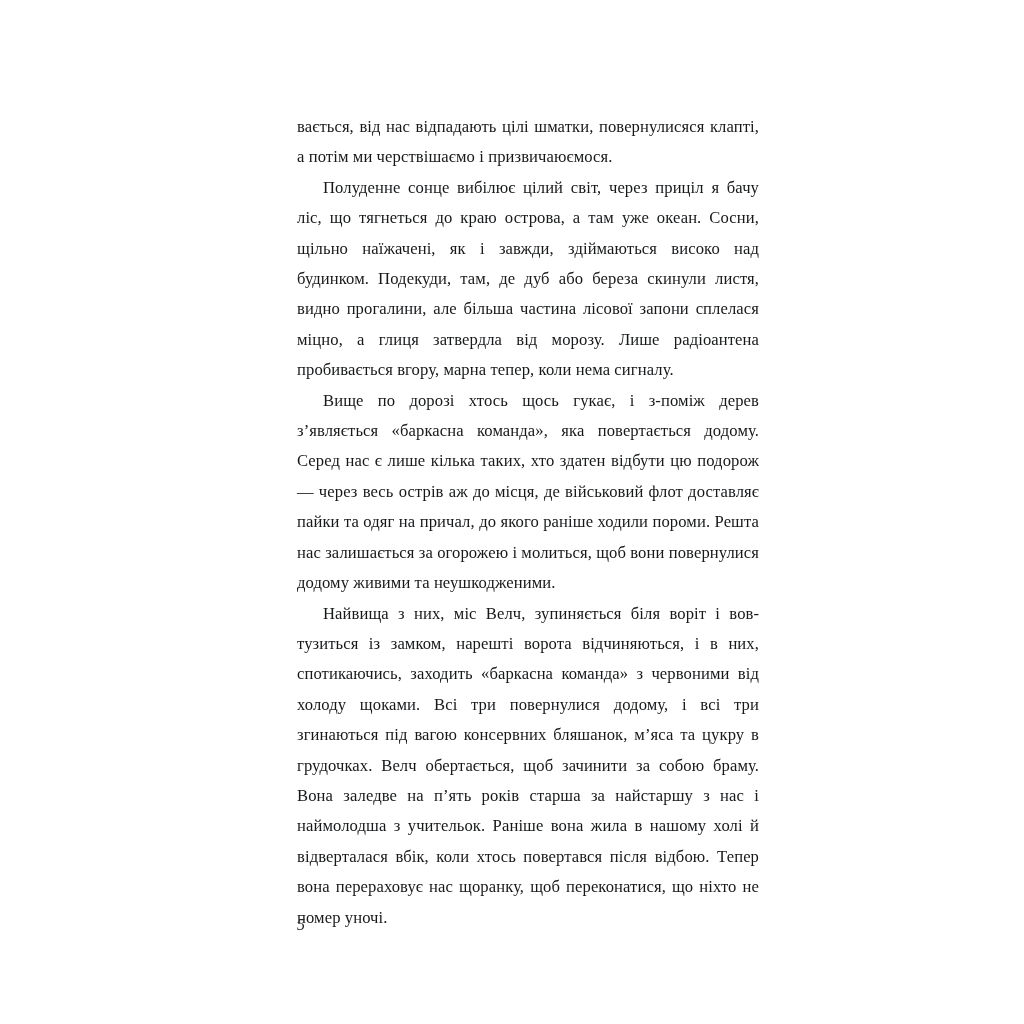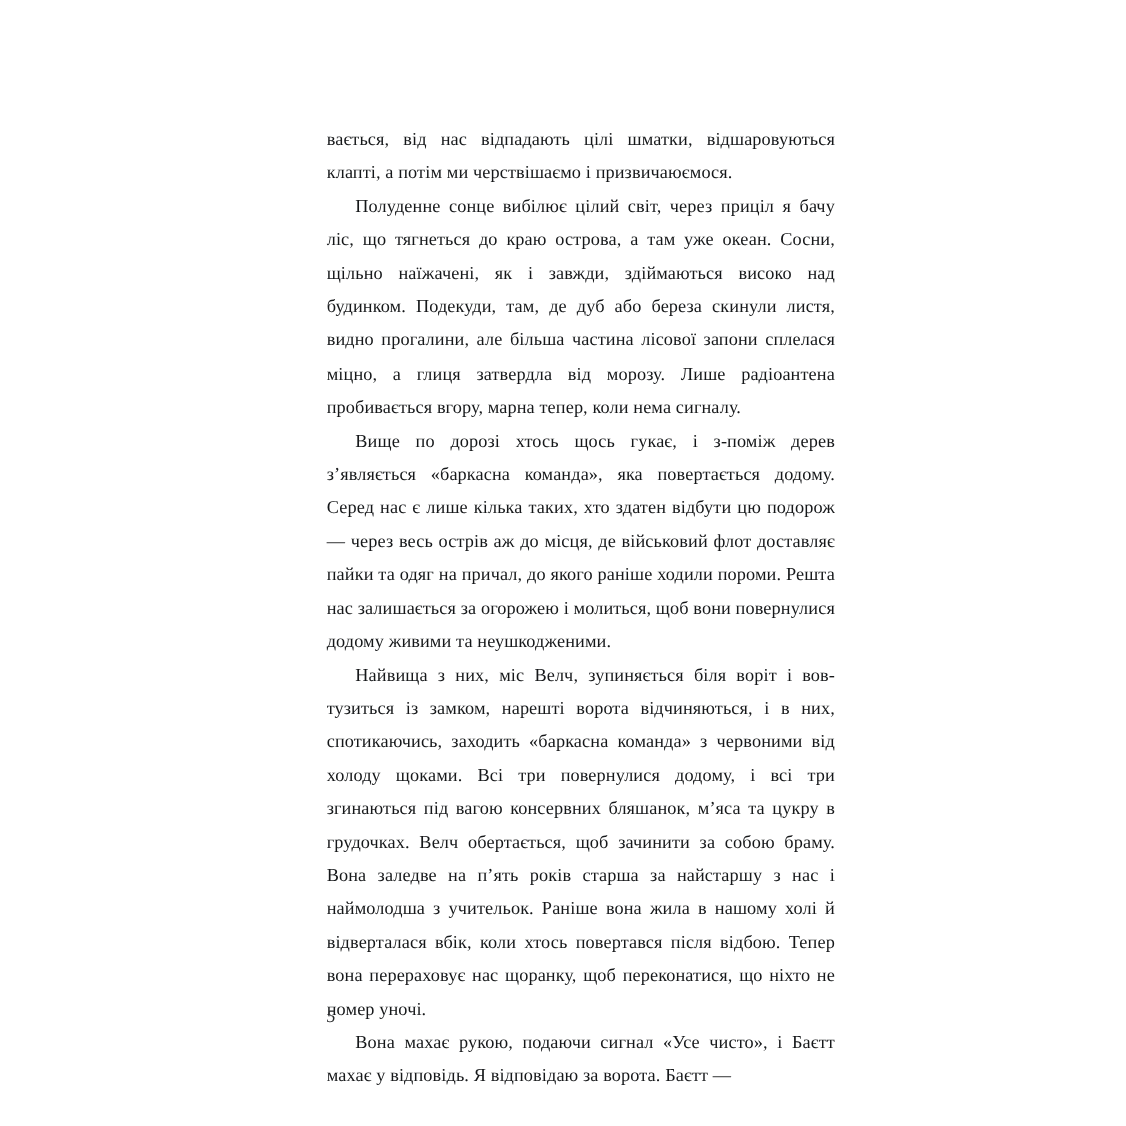--- a/index.html
+++ b/index.html
@@ -48,22 +48,21 @@
     font-family: "Liberation Serif", "DejaVu Serif", serif;
     font-style: italic;
   }
 </style>
 </head>
 <body>
 
 <div class="page">
 
   <div class="text-column">
-    <p class="para cont">вається, від нас відпадають цілі шматки, відшаровують­ся клапті, а потім ми черствішаємо і призвичаюємося.</p>
+    <p class="para cont">вається, від нас відпадають цілі шматки, повернулися­ся клапті, а потім ми черствішаємо і призвичаюємося.</p>
     <p class="para indent">Полуденне сонце вибілює цілий світ, через приціл я бачу ліс, що тягнеться до краю острова, а там уже океан. Сосни, щільно наїжачені, як і завжди, здійма­ються високо над будинком. Подекуди, там, де дуб або береза скинули листя, видно прогалини, але більша частина лісової запони сплелася міцно, а глиця затверд­ла від морозу. Лише радіоантена пробивається вгору, марна тепер, коли нема сигналу.</p>
     <p class="para indent">Вище по дорозі хтось щось гукає, і з-поміж дерев з’являється «баркасна команда», яка повертається до­дому. Серед нас є лише кілька таких, хто здатен відбу­ти цю подорож — через весь острів аж до місця, де вій­ськовий флот доставляє пайки та одяг на причал, до якого раніше ходили пороми. Решта нас залишається за огорожею і молиться, щоб вони повернулися додому живими та неушкодженими.</p>
     <p class="para indent">Найвища з них, міс Велч, зупиняється біля воріт і вов­тузиться із замком, нарешті ворота відчиняються, і в них, спотикаючись, заходить «баркасна команда» з червони­ми від холоду щоками. Всі три повернулися додому, і всі три згинаються під вагою консервних бляшанок, м’яса та цукру в грудочках. Велч обертається, щоб зачинити за собою браму. Вона заледве на п’ять років старша за найстаршу з нас і наймолодша з учительок. Раніше вона жила в нашому холі й відверталася вбік, коли хтось повертався після відбою. Тепер вона перераховує нас щоранку, щоб переконатися, що ніхто не помер уночі.</p>
-    <p class="para indent">Вона махає рукою, подаючи сигнал «Усе чисто», і Баєтт махає у відповідь. Я відповідаю за ворота. Баєтт —</p>
   </div>
 
   <div class="page-number">5</div>
 
 </div>
 
 </body></html>

